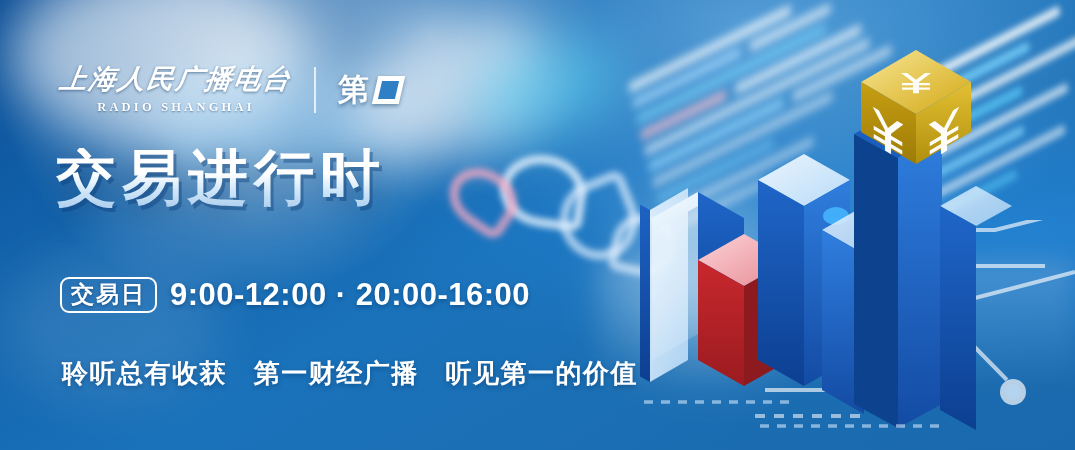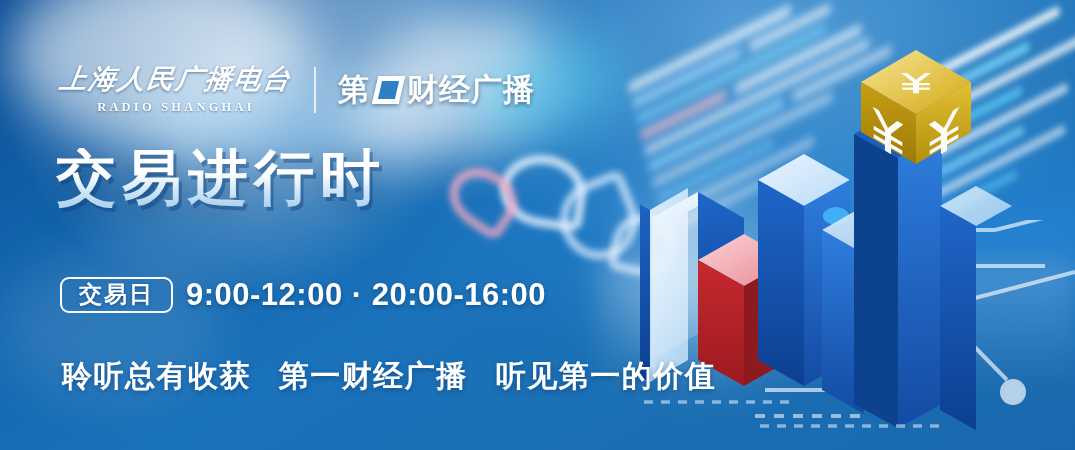--- a/index.html
+++ b/index.html
@@ -85,35 +85,35 @@
     font-family:"Liberation Sans","DejaVu Sans",sans-serif;
     background:linear-gradient(180deg,#ffffff 0%,#ffffff 42%,#cfe6f8 72%,#aecfee 100%);
     -webkit-background-clip:text; background-clip:text; color:transparent;
     filter:drop-shadow(3px 4px 0 rgba(10,60,120,.40)) drop-shadow(0 6px 14px rgba(6,40,85,.35));
     line-height:1;
     white-space:nowrap;
   }
 
   .schedule{ position:absolute; left:60px; top:277px; display:flex; align-items:center; gap:13px; }
   .day-badge{
-    border:2.5px solid #ffffff; border-radius:9px; padding:3px 17px 4px;
+    border:2.5px solid #ffffff; border-radius:9px; padding:3px 9px 4px;
     font-size:23px; font-weight:700; color:#ffffff; letter-spacing:2px;
     line-height:1.05; font-family:"Liberation Sans","DejaVu Sans",sans-serif;
     text-shadow:0 1px 3px rgba(4,45,90,.5);
   }
   .hours{
     font-size:31px; font-weight:700; color:#ffffff; letter-spacing:.5px;
     font-family:"Liberation Sans","DejaVu Sans",sans-serif;
     text-shadow:0 2px 4px rgba(4,45,90,.45);
     white-space:nowrap;
   }
 
   .tagline{
     position:absolute; left:62px; top:356px;
-    font-size:30px; font-weight:800; color:#ffffff; letter-spacing:1.5px;
+    font-size:26px; font-weight:800; color:#ffffff; letter-spacing:1.5px;
     font-family:"Liberation Sans","DejaVu Sans",sans-serif;
     text-shadow:0 2px 5px rgba(4,45,90,.45);
     white-space:nowrap;
   }
   .tagline span{ margin-right:18px; }
   .tagline span:last-child{ margin-right:0; }
 </style>
 </head>
 <body>
 
@@ -305,21 +305,20 @@
 
   <div class="logos">
     <div>
       <div class="logo-cn">上海人民广播电台</div>
       <div class="logo-en">RADIO SHANGHAI</div>
     </div>
     <div class="logo-divider"></div>
     <div class="logo-2">
       <span class="ch">第</span>
       <span class="yi-mark"></span>
-      <span class="ch">财经广播</span>
     </div>
   </div>
 
   <div class="title">交易进行时</div>
 
   <div class="schedule">
     <div class="day-badge">交易日</div>
     <div class="hours">9:00-12:00 · 20:00-16:00</div>
   </div>
 

